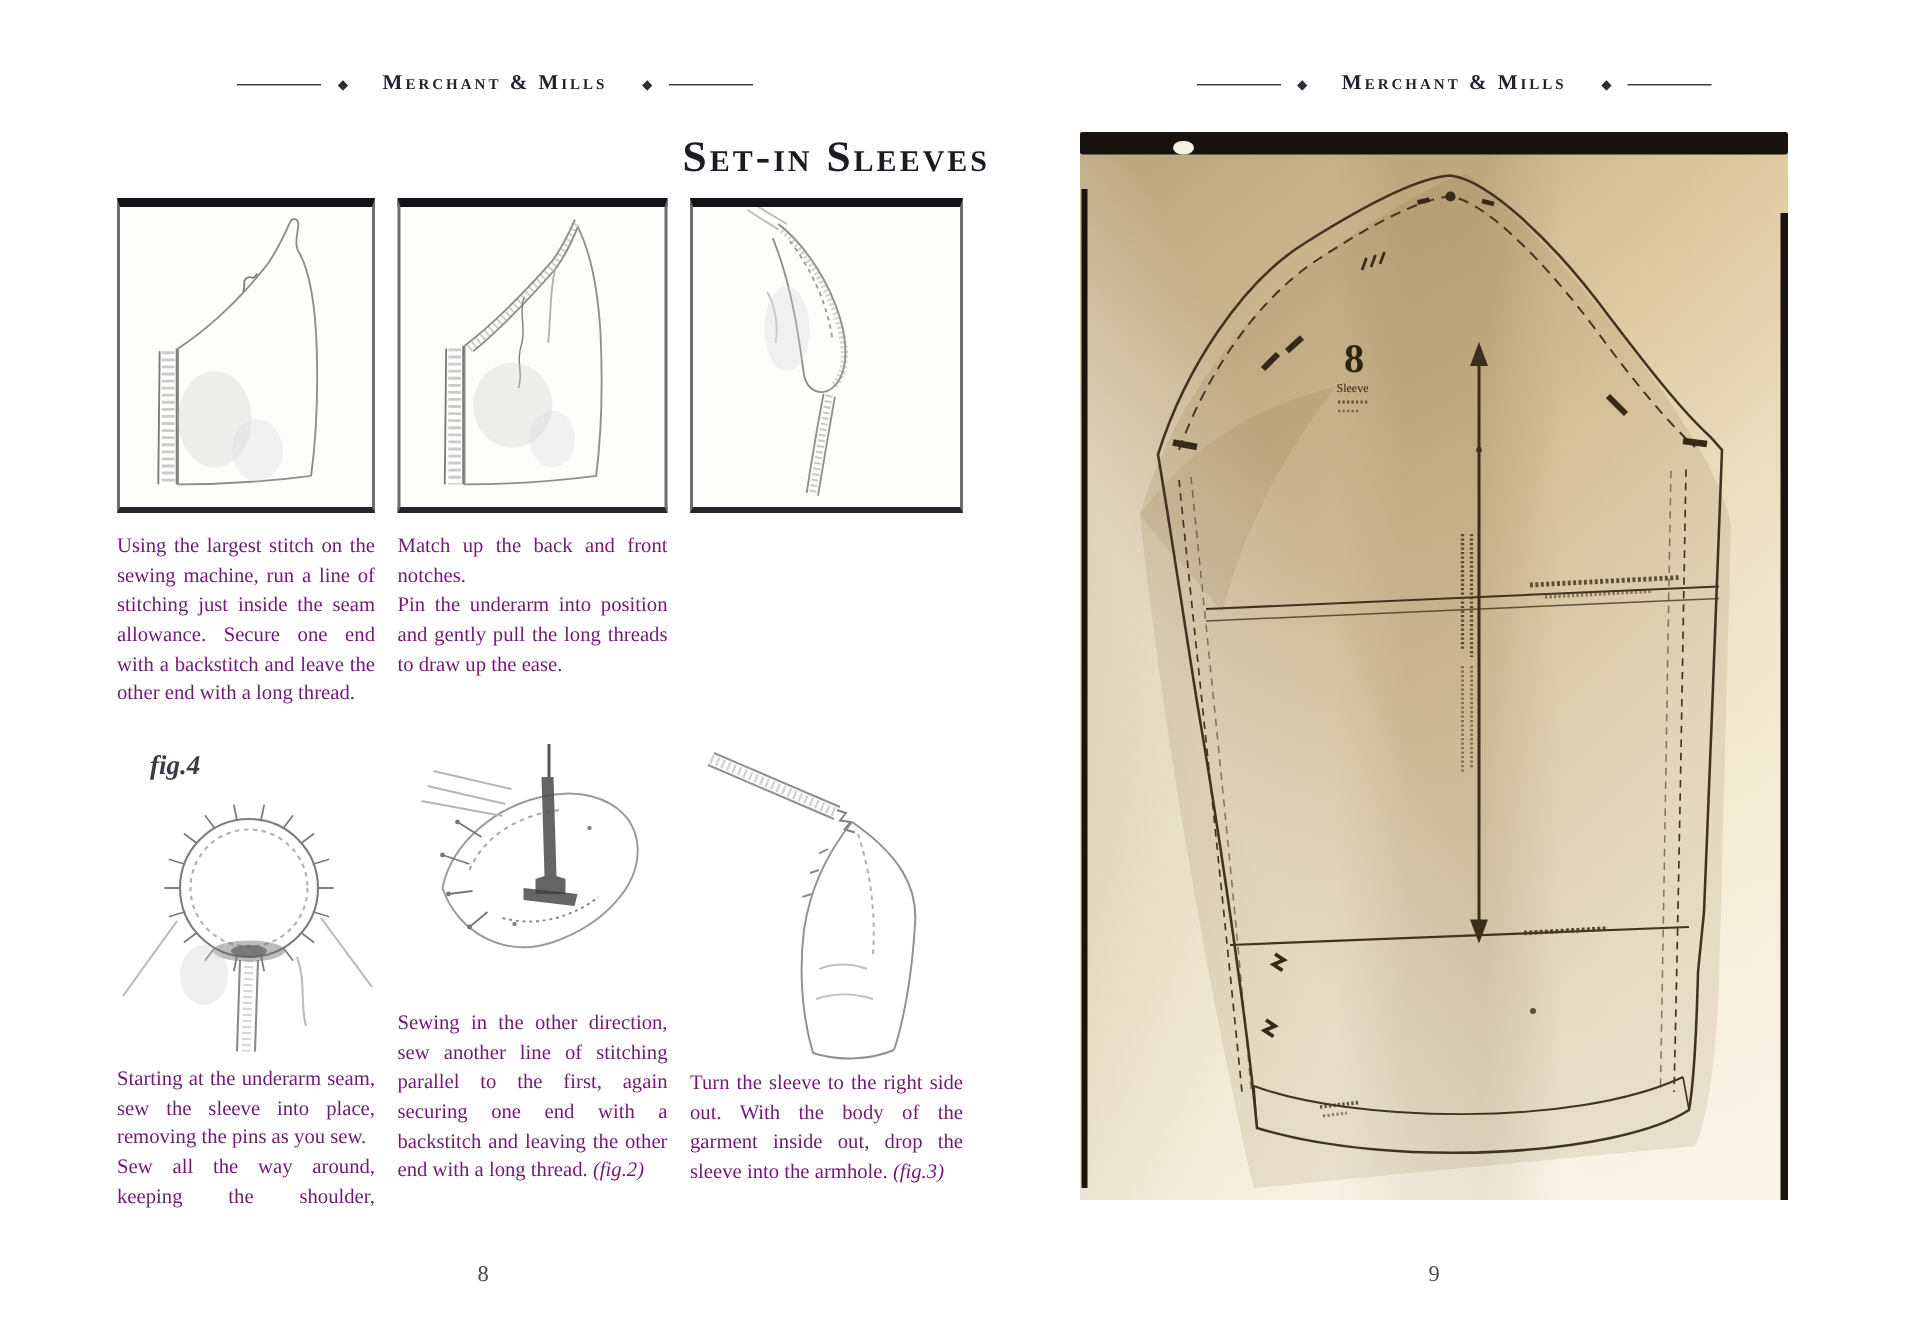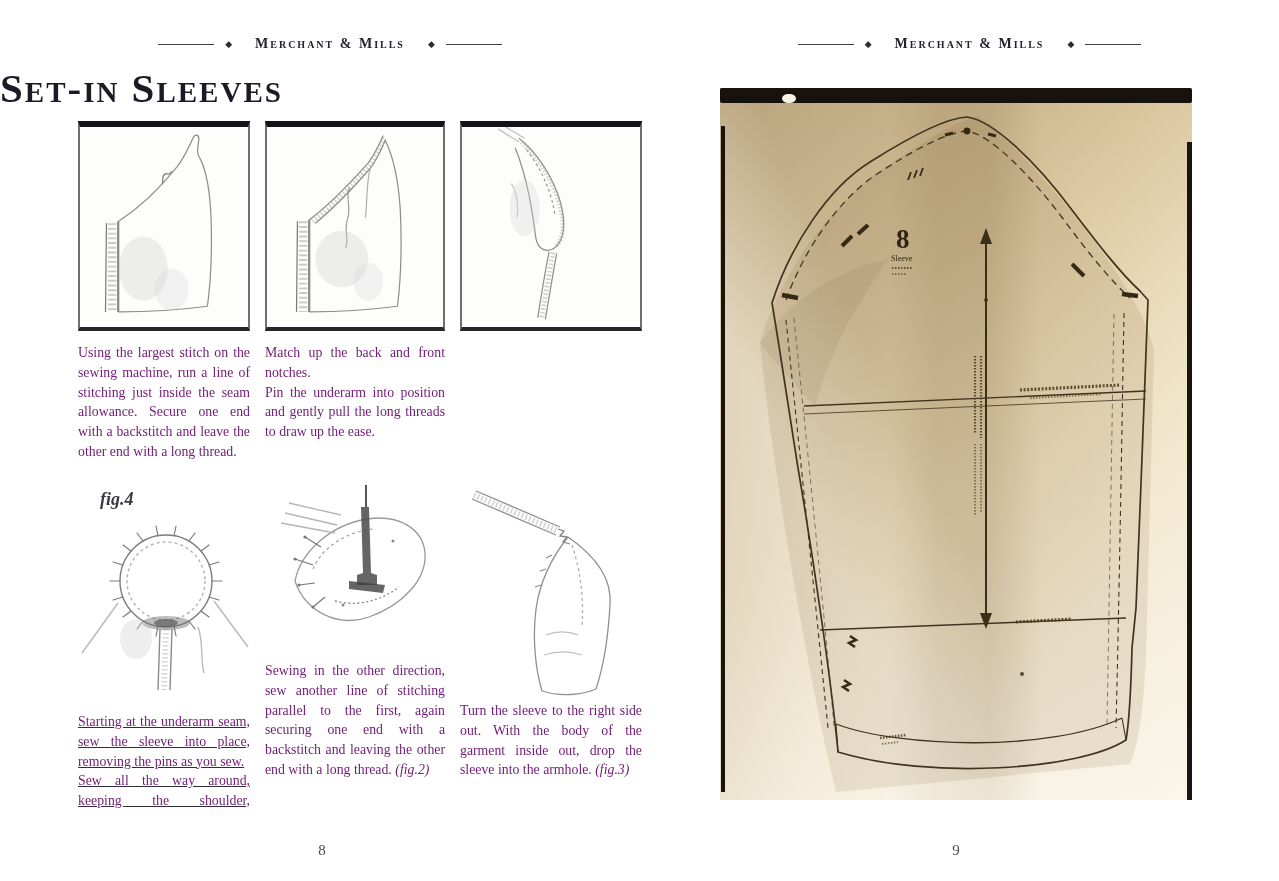--- a/index.html
+++ b/index.html
@@ -7,24 +7,24 @@
           font-family:"Liberation Serif","DejaVu Serif",serif;color:#2f2f3a;}
   .page{position:absolute;top:0;height:881px;}
   .page-left{left:0;width:660px;}
   .page-right{left:660px;width:619px;}
 
   
   .running-head{display:flex;align-items:center;justify-content:center;margin-top:36px;}
   .orn-rule{width:56px;height:1px;background:#3c3c46;}
   .orn-dot{font-size:9px;color:#2c2c36;margin:0 11px;line-height:1;}
   .brand{font-variant:small-caps;font-weight:700;font-size:14px;letter-spacing:2px;color:#23232e;
-         margin:0 12px;white-space:nowrap;}
-
-  .page-title{margin:14px 0 0 0;text-align:left;font-variant:small-caps;font-weight:700;
-              font-size:41px;letter-spacing:2px;color:#1b1b25;line-height:1.1;}
+         margin:12px 12px;white-space:nowrap;}
+
+  .page-title{margin:14px 0 0 0;text-align:right;font-variant:small-caps;font-weight:700;
+              font-size:29px;letter-spacing:2px;color:#1b1b25;line-height:1.1;}
 
   .cols{display:grid;grid-template-columns:172px 180px 182px;column-gap:15px;margin-left:78px;}
   .fig-row{margin-top:10px;}
   .frame{height:200px;border-top:6px solid #141418;border-bottom:4px solid #26262c;
          border-left:2px solid #6d6d72;border-right:2px solid #6d6d72;background:#fdfdfc;
          box-sizing:content-box;overflow:hidden;}
   .frame svg{display:block;width:100%;height:100%;}
 
   .text-row{margin-top:12px;height:142px;}
   .instr p{margin:0;font-size:13.8px;line-height:1.43;text-align:justify;color:#701a75;}
@@ -139,21 +139,21 @@
             <path d="M134,74 L144,74 M131,90 L141,93 M123,104 L131,110 M111,114 L117,122 M96,119 L98,129 M80,119 L78,129 M65,114 L59,122 M53,104 L45,110 M45,90 L35,93 M42,74 L32,74 M45,58 L35,55 M53,44 L45,38 M65,34 L59,26 M80,29 L78,19 M96,29 L98,19 M111,34 L117,26 M123,44 L131,38 M131,58 L141,55" stroke-width="1.2" stroke-linecap="round"></path>
             <path d="M40,96 L4,146 M136,94 L170,140" stroke="#b9b9b9"></path>
             <path d="M82,122 L80,183 M94,122 L92,183" stroke="#8a8a8a"></path>
             <path d="M88,122 L86,183" stroke="#9a9a9a" stroke-width="6" stroke-dasharray="1.5,2.5" opacity=".4"></path>
             <path d="M120,120 C126,136 122,152 126,166" stroke="#bbbbbb"></path>
           </g>
           <ellipse cx="88" cy="116" rx="24" ry="7" fill="#6a6a6a" opacity=".45"></ellipse>
           <ellipse cx="88" cy="116" rx="12" ry="4" fill="#4d4d4d" opacity=".6"></ellipse>
           <ellipse cx="58" cy="132" rx="16" ry="20" fill="#cfcfcf" opacity=".35"></ellipse>
         </svg>
-        <div class="instr" style="margin-top:20px;text-decoration:underline;">
+        <div class="instr" style="margin-top:6px;">
           <p>Starting at the underarm seam, sew the sleeve into place, removing the pins as you sew.</p>
           <p class="jlast">Sew all the way around, keeping the shoulder,</p>
         </div>
       </div>
 
       <div>
         <svg class="illo" viewBox="0 0 180 172" width="180" height="172">
           <g fill="none" stroke="#9a9a9a" stroke-width="1.3">
             <path d="M30,96 C36,66 66,40 102,34 C134,29 158,44 160,68 C162,94 138,120 104,132 C72,143 40,126 30,96 Z"></path>
             <path d="M48,84 C58,60 84,46 110,44" stroke-dasharray="3,3" stroke="#a5a5a5"></path>

